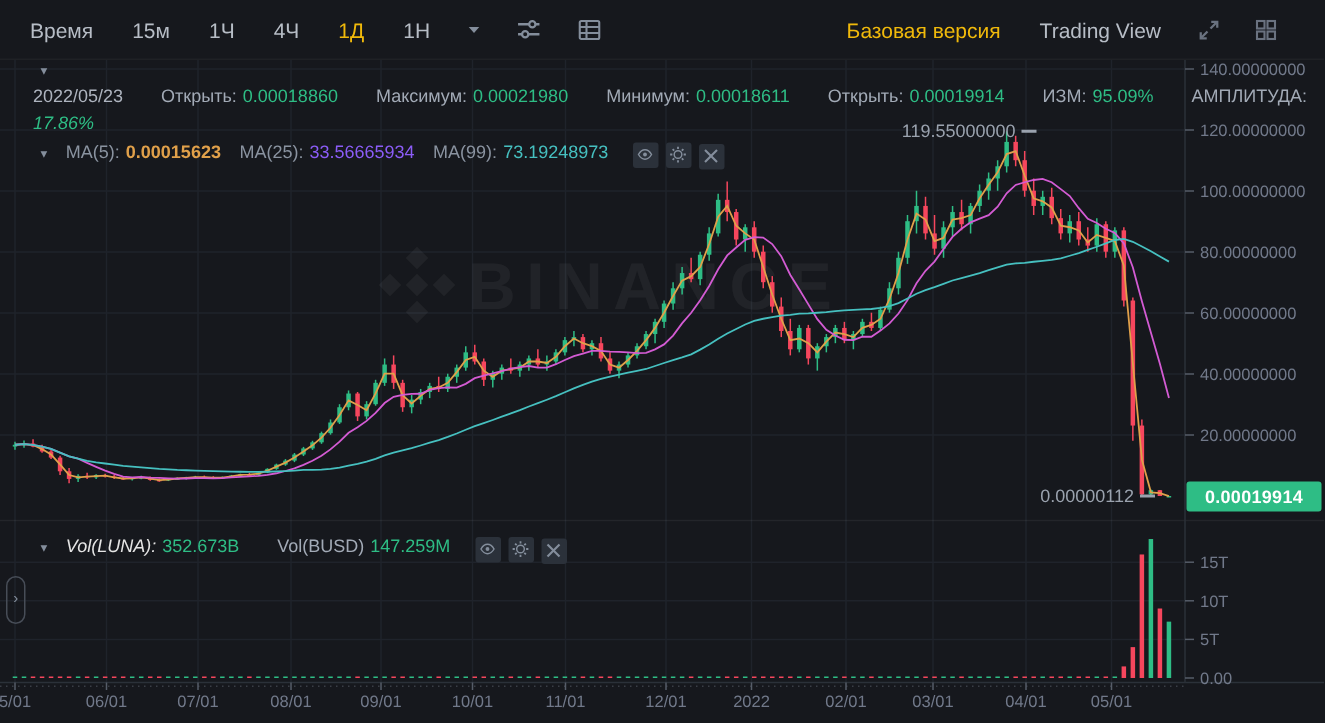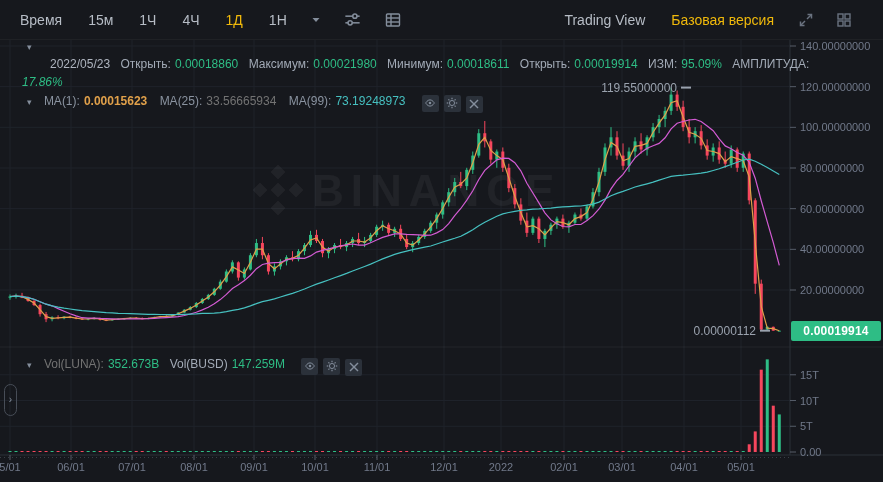--- a/index.html
+++ b/index.html
@@ -21,24 +21,24 @@
   }
   .tb-item:first-child { padding-left:0; }
   .tb-item.active { color:#f0b90b; }
   .tb-icon { display:inline-flex; align-items:center; justify-content:center;
     padding:0 11px; cursor:pointer; color:#848e9c; }
   .tb-icon svg { display:block; }
   
   .chart-svg { position:absolute; top:40px; left:0; }
   .caret { position:absolute; font-size:9px; color:#848e9c; line-height:1; cursor:pointer; }
   .legend-row { position:absolute; font-size:12px; white-space:nowrap; }
-  .legend-row .lbl { color:#a2aab6; margin-left:7px; }
+  .legend-row .lbl { color:#a2aab6; margin-left:22px; }
   .legend-row .lbl:first-child { margin-left:0; }
   .legend-row .val { color:#2ebd85; margin-left:4px; }
-  .legend-row .date { color:#aeb4bf;margin-left:28px; }
+  .legend-row .date { color:#aeb4bf; }
   .ma-lbl { color:#8a93a0; margin-left:9px; }
   .ma-lbl:first-child { margin-left:0; }
   .ma-val { margin-left:4px; }
   .icon-btn {
     display:inline-flex; align-items:center; justify-content:center;
     width:17px; height:17px; margin-left:5px; border-radius:2px;
     background:#2b313a; color:#848e9c; cursor:pointer; vertical-align:-4px;
   }
   .icon-btn svg { display:block; }
   .legend-icons { margin-left:8px; }
@@ -84,22 +84,22 @@
       <span class="tb-icon">
         <svg width="18" height="18" viewBox="0 0 18 18" stroke="#848e9c" stroke-width="1.4" fill="none">
           <rect x="2.5" y="3" width="13" height="12" rx="1"></rect>
           <line x1="2.5" y1="7" x2="15.5" y2="7"></line>
             <line x1="2.5" y1="11" x2="15.5" y2="11"></line>
           <line x1="7" y1="3" x2="7" y2="15"></line>
         </svg>
       </span>
     </div>
     <div class="tb-right">
+      <span class="tb-item active">Базовая версия</span>
       <span class="tb-item">Trading View</span>
-      <span class="tb-item active">Базовая версия</span>
       <span class="tb-icon">
         <svg width="16" height="16" viewBox="0 0 16 16" stroke="#6a7280" stroke-width="1.5" fill="none">
           <path d="M9.5 2.5h4v4"></path>
             <line x1="13.5" y1="2.5" x2="9" y2="7"></line>
           <path d="M6.5 13.5h-4v-4"></path>
             <line x1="2.5" y1="13.5" x2="7" y2="9"></line>
         </svg>
       </span>
       <span class="tb-icon">
         <svg width="16" height="16" viewBox="0 0 16 16" stroke="#6a7280" stroke-width="1.4" fill="none">
@@ -608,22 +608,22 @@
     <span class="lbl">Открыть:</span><span class="val">0.00019914</span>
     <span class="lbl">ИЗМ:</span><span class="val">95.09%</span>
     <span class="lbl">АМПЛИТУДА:</span>
   </div>
   <div class="legend-row" style="left:22px; top:75px;font-style:italic;">
     <span class="val" style="margin-left:0;">17.86%</span>
   </div>
 
   <div class="legend-row" style="left:27px; top:94px;">
     <span class="caret" style="position:static; margin-right:9px;">▾</span>
-    <span class="ma-lbl" style="margin-left:0;">MA(1):</span><span class="ma-val" id="ma-val-0" style="color: rgb(224, 160, 74); font-weight: bold;">0.00015623</span>
-    <span class="ma-lbl">MA(25):</span><span class="ma-val" id="ma-val-1" style="color: #737373;">33.56665934</span>
+    <span class="ma-lbl" style="margin-left:0;">MA(5):</span><span class="ma-val" id="ma-val-0" style="color: rgb(224, 160, 74); font-weight: bold;">0.00015623</span>
+    <span class="ma-lbl">MA(25):</span><span class="ma-val" id="ma-val-1" style="color: #8b5cf6;">33.56665934</span>
     <span class="ma-lbl">MA(99):</span><span class="ma-val" id="ma-val-2" style="color: rgb(70, 192, 192); margin-top: 32px;">73.19248973</span>
     <span class="legend-icons"><span class="icon-btn">
           <svg width="12" height="12" viewBox="0 0 16 16">
             <path d="M8 3.8C4.6 3.8 2.2 8 2.2 8S4.6 12.2 8 12.2 13.8 8 13.8 8 11.4 3.8 8 3.8z" fill="none" stroke="#848e9c" stroke-width="1.3"></path>
             <circle cx="8" cy="8" r="1.7" fill="#848e9c"></circle>
           </svg>
         </span><span class="icon-btn">
           <svg width="12" height="12" viewBox="0 0 16 16" stroke="#848e9c" fill="none" stroke-width="1.3">
             <circle cx="8" cy="8" r="3.4"></circle>
             <g stroke-width="1.6">
@@ -640,21 +640,21 @@
         </span><span class="icon-btn">
           <svg width="10" height="10" viewBox="0 0 10 10" stroke="#848e9c" stroke-width="1.4">
             <line x1="1" y1="1" x2="9" y2="9"></line>
             <line x1="9" y1="1" x2="1" y2="9"></line>
           </svg>
         </span></span>
   </div>
 
   <div class="legend-row" style="left:27px; top:357px;">
     <span class="caret" style="position:static; margin-right:9px;">▾</span>
-    <span class="ma-lbl" style="margin-left:0; color:#737373;">Vol(LUNA):</span><span class="val">352.673B</span>
+    <span class="ma-lbl" style="margin-left:0; color:#e5e5e5;font-style:italic;">Vol(LUNA):</span><span class="val">352.673B</span>
     <span class="lbl">Vol(BUSD)</span><span class="val">147.259M</span>
     <span class="legend-icons"><span class="icon-btn">
           <svg width="12" height="12" viewBox="0 0 16 16">
             <path d="M8 3.8C4.6 3.8 2.2 8 2.2 8S4.6 12.2 8 12.2 13.8 8 13.8 8 11.4 3.8 8 3.8z" fill="none" stroke="#848e9c" stroke-width="1.3"></path>
             <circle cx="8" cy="8" r="1.7" fill="#848e9c"></circle>
           </svg>
         </span><span class="icon-btn">
           <svg width="12" height="12" viewBox="0 0 16 16" stroke="#848e9c" fill="none" stroke-width="1.3">
             <circle cx="8" cy="8" r="3.4"></circle>
             <g stroke-width="1.6">

